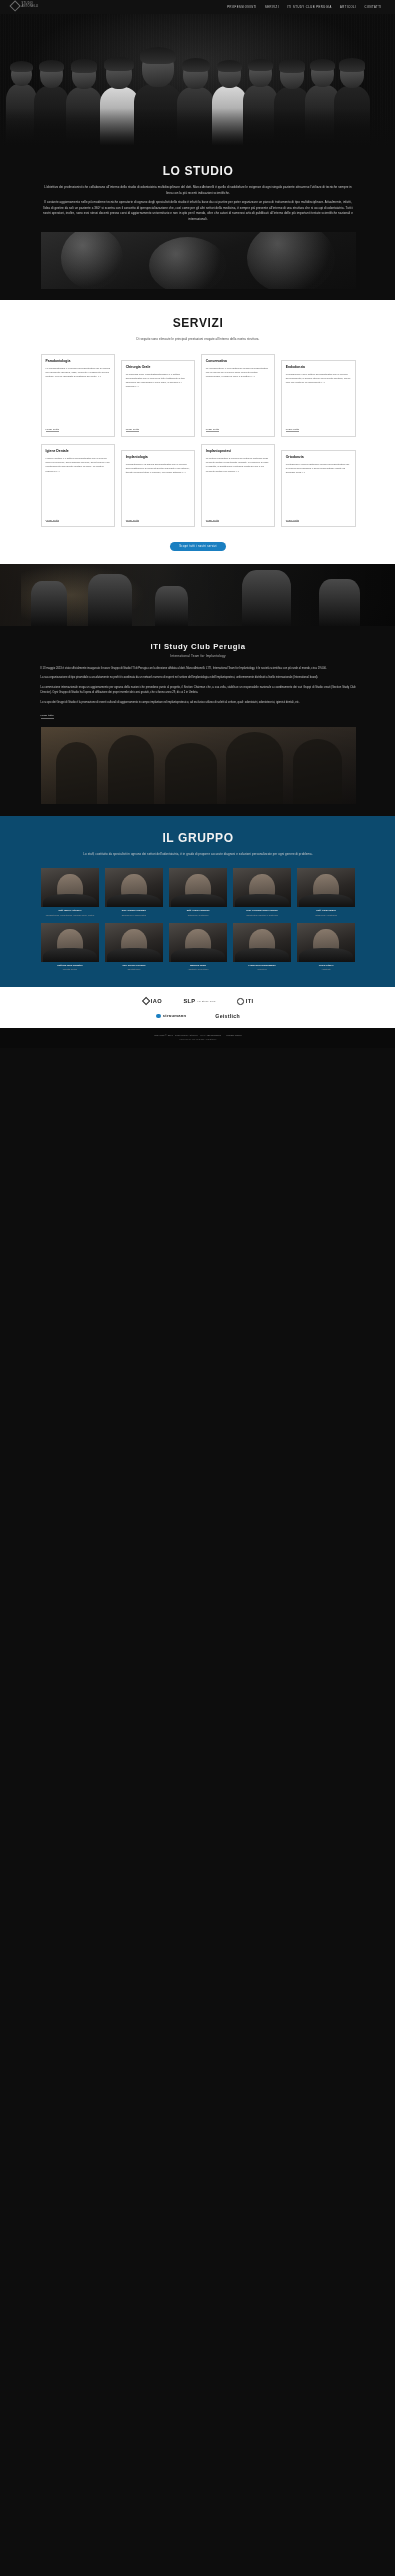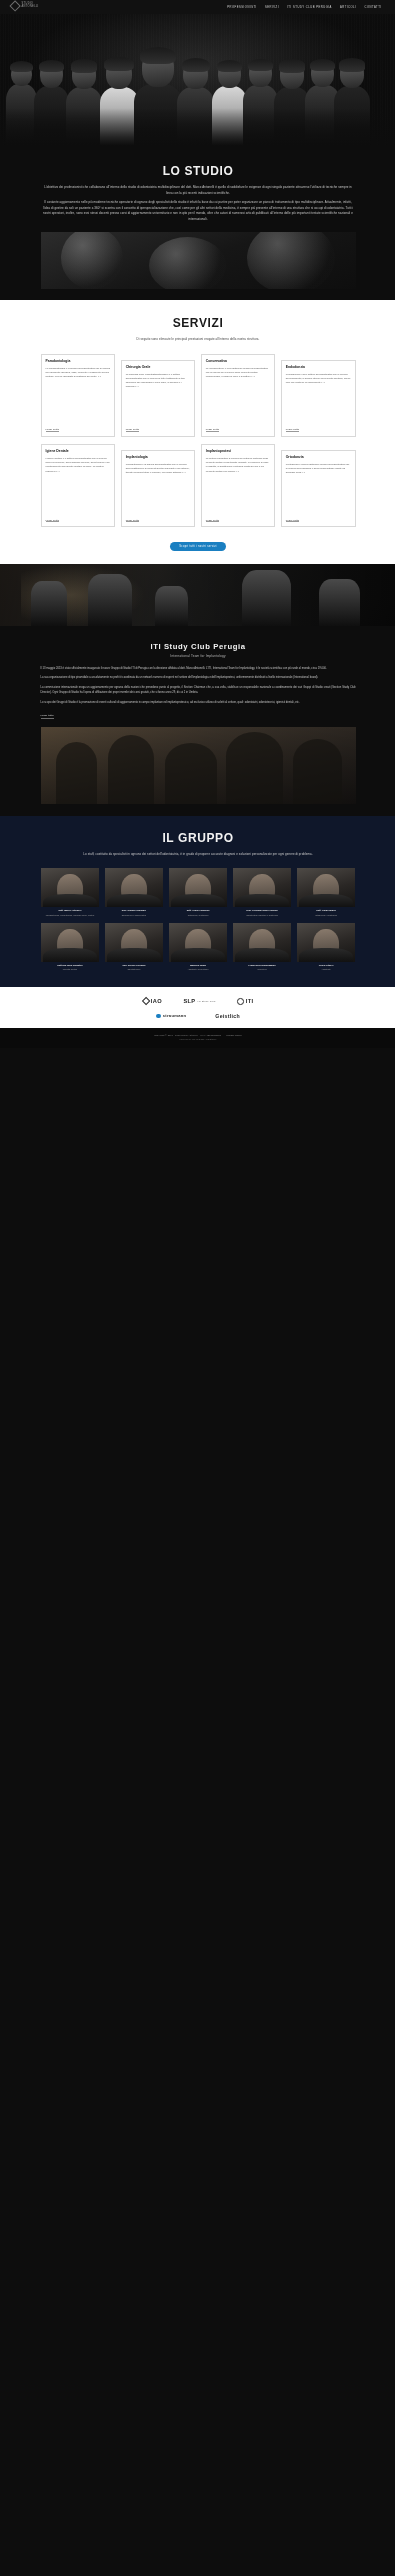--- a/index.html
+++ b/index.html
@@ -242,21 +242,21 @@
       linear-gradient(155deg, #6b5a45 0%, #4a4035 40%, #262220 100%);
     position: relative; overflow: hidden;
   }
   .iti-photo .arch {
     position: absolute; bottom: 0;
     background: rgba(20,18,16,.65);
     border-radius: 50% 50% 0 0 / 34% 34% 0 0;
   }
 
   
-  .gruppo { background: #0f172a; padding: 14.4px 0 15.5px; }
+  .gruppo { background: #0c4a6e; padding: 14.4px 0 15.5px; }
   .staff-grid {
     display: grid;
     grid-template-columns: repeat(5, 1fr);
     gap: 5.2px;
     margin-top: 10.3px;
   }
   .staff {
     text-align: center;
   }
   .staff .portrait {

